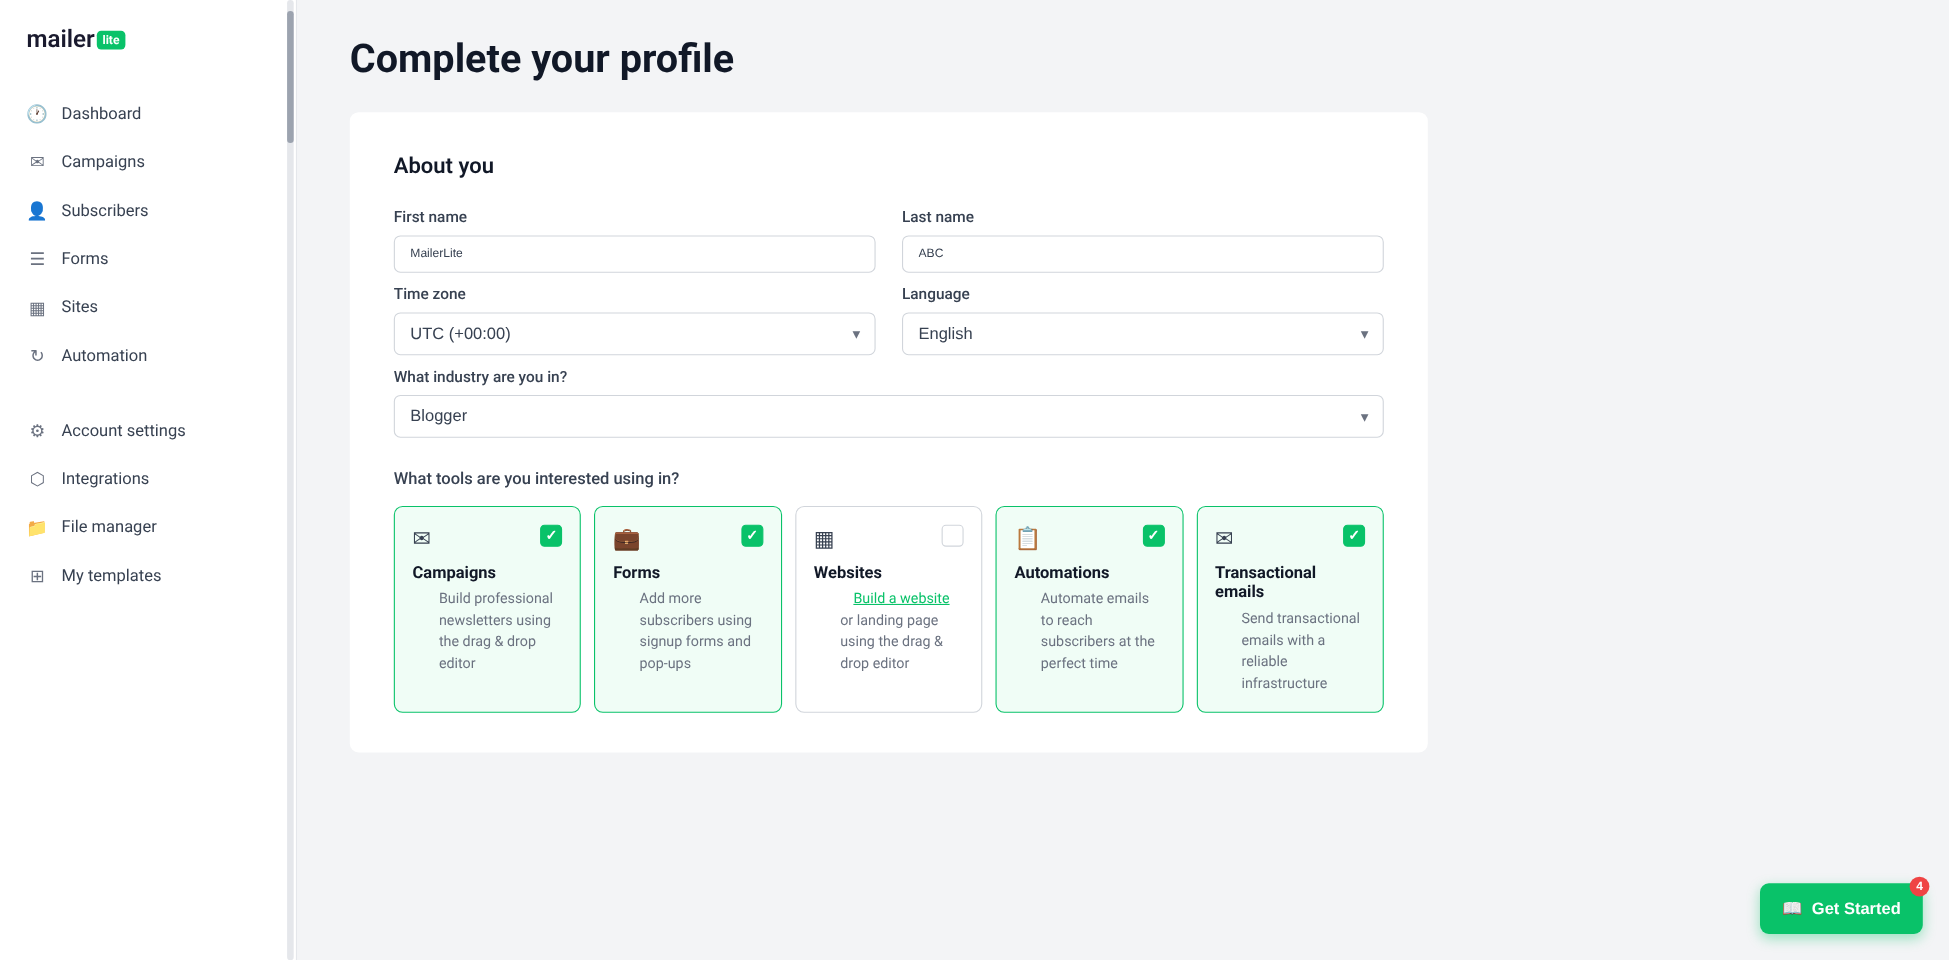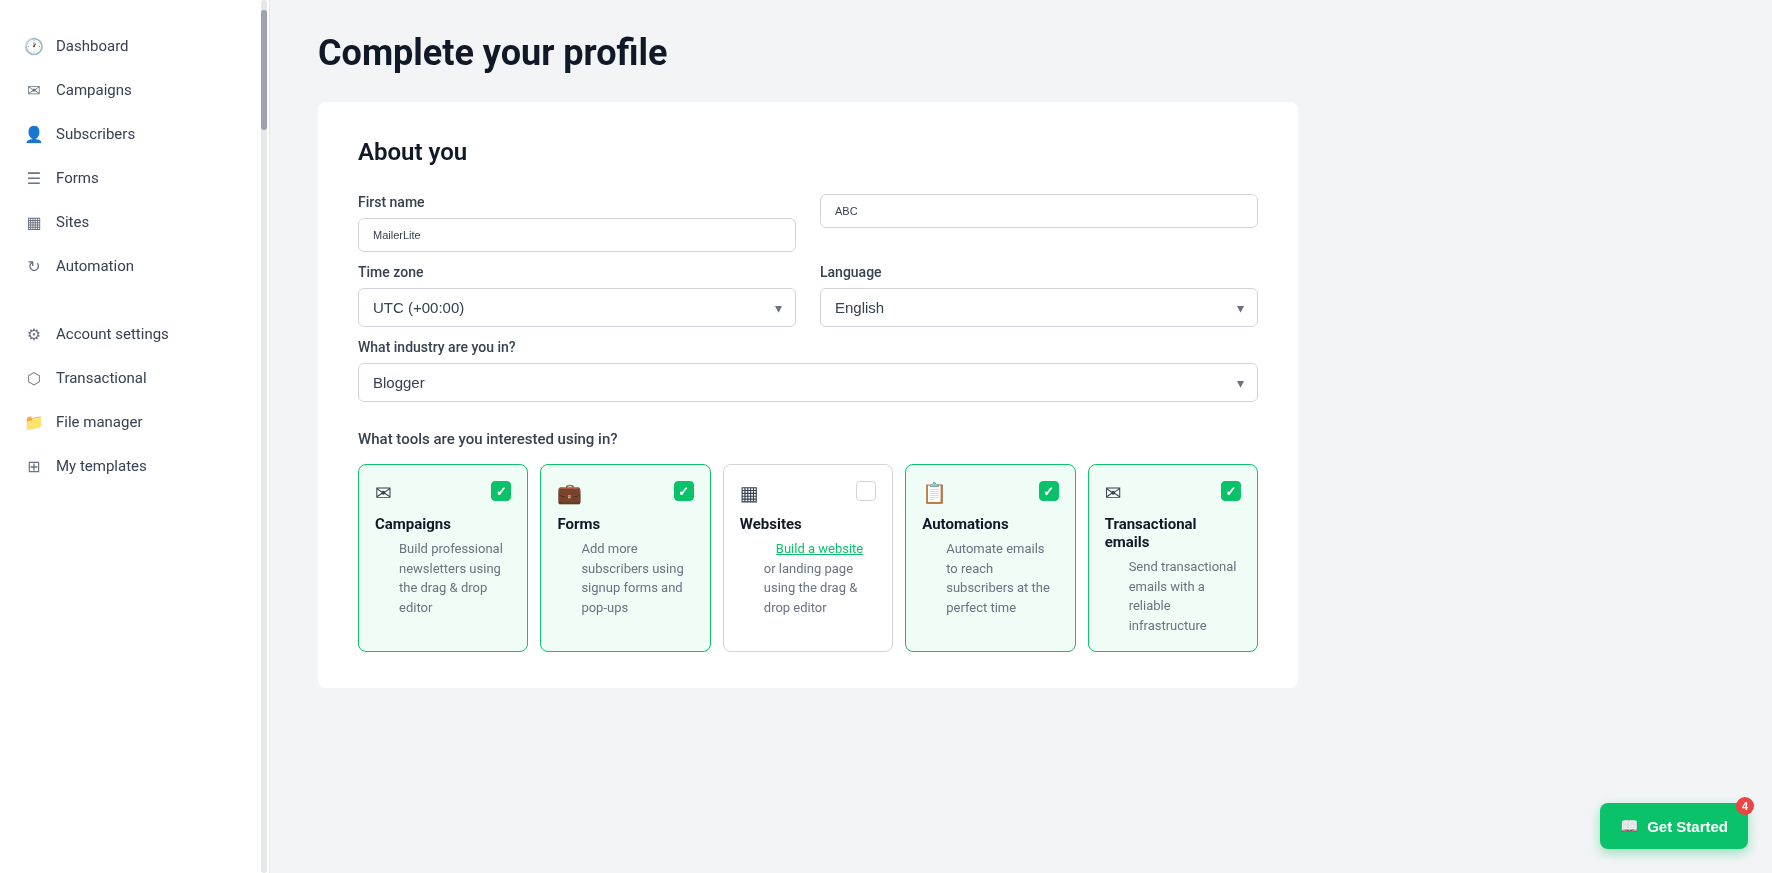--- a/index.html
+++ b/index.html
@@ -93,21 +93,21 @@
     }
 
     .card {
       background: #ffffff;
       border-radius: 8px;
       padding: 36px 40px;
       max-width: 980px;
     }
 
     .section-title {
-      font-size: 24px;
+      font-size: 20px;
       font-weight: 600;
       color: #111827;
       margin-bottom: 28px;
     }
 
     .form-row {
       display: flex;
       gap: 24px;
       margin-bottom: 12px;
     }
@@ -272,20 +272,26 @@
       font-weight: 700;
       display: flex;
       align-items: center;
       justify-content: center;
     }
   </style>
 </head>
 <body>
 
 <div class="sidebar">
+  <div class="logo-area">
+    <div class="logo">
+      <span class="logo-text">mailer</span>
+      <span class="logo-badge">lite</span>
+    </div>
+  </div>
 
   <div class="nav-item">
     <span class="nav-icon">🕐</span>
     <span>Dashboard</span>
   </div>
   <div class="nav-item">
     <span class="nav-icon">✉</span>
     <span>Campaigns</span>
   </div>
   <div class="nav-item">
@@ -306,21 +312,21 @@
   </div>
 
   <div class="nav-divider"></div>
 
   <div class="nav-item">
     <span class="nav-icon">⚙</span>
     <span>Account settings</span>
   </div>
   <div class="nav-item">
     <span class="nav-icon">⬡</span>
-    <span>Transactional</span>
+    <span>Integrations</span>
   </div>
   <div class="nav-item">
     <span class="nav-icon">📁</span>
     <span>File manager</span>
   </div>
   <div class="nav-item">
     <span class="nav-icon">⊞</span>
     <span>My templates</span>
   </div>
 
@@ -334,20 +340,21 @@
 
   <div class="card">
     <h2 class="section-title">About you</h2>
 
     <div class="form-row">
       <div class="form-group">
         <label class="form-label">First name</label>
         <input class="form-input" type="text" value="MailerLite" style="">
       </div>
       <div class="form-group">
+        <label class="form-label">Last name</label>
         <input class="form-input" type="text" value="ABC" style="">
       </div>
     </div>
 
     <div class="form-row">
       <div class="form-group">
         <label class="form-label">Time zone</label>
         <div class="form-select-wrapper">
           <select class="form-select">
             <option>UTC (+00:00)</option>

